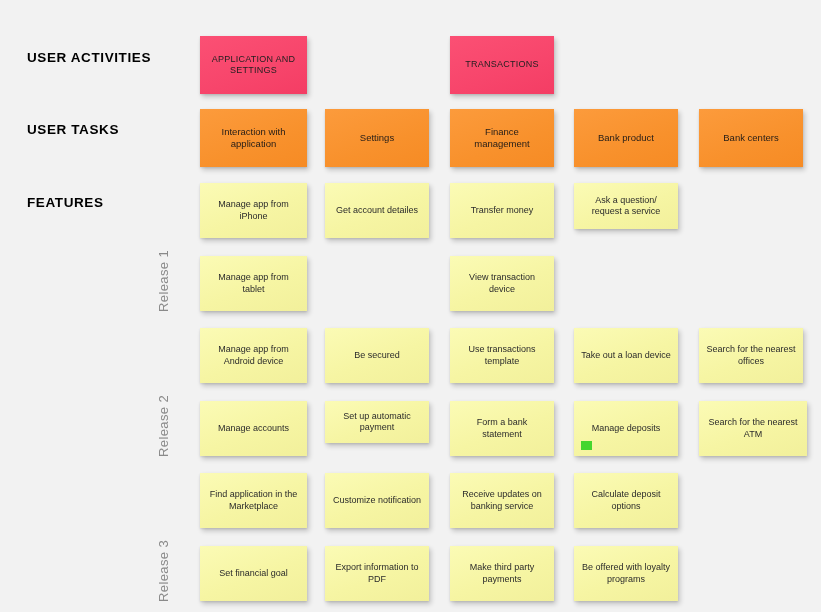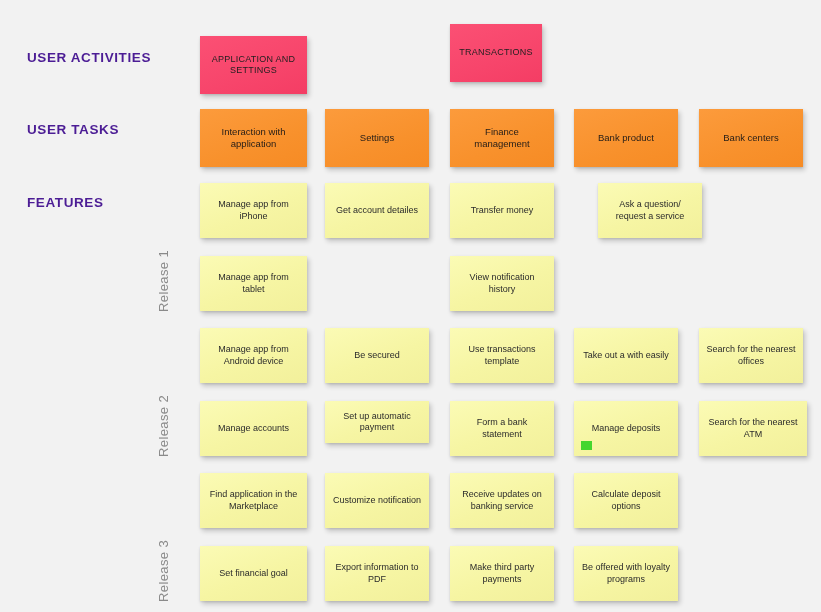--- a/index.html
+++ b/index.html
@@ -13,21 +13,21 @@
 
   #board { position:absolute; inset:0; }
 
   
   .row-caption {
     position:absolute;
     left:27px;
     font-size:13.5px;
     font-weight:bold;
     letter-spacing:0.6px;
-    color:#4c1d95;
+    color:#000000;
     white-space:nowrap;
   }
 
   
   .release-caption {
     position:absolute;
     left:148px;
     width:0; height:0;
     color:#8a8a8a;
     font-size:13px;
@@ -99,21 +99,21 @@
   <div class="release-caption" style="top:327px">
     <span style="top:130px">Release 2</span>
   </div>
   <div class="release-caption" style="top:472px">
     <span style="top:130px">Release 3</span>
   </div>
 
   <div class="note activity" style="left:200px; top:36px; width:107px; height:58px;">
     <span class="note-text">APPLICATION AND SETTINGS</span>
   </div>
-  <div class="note activity" style="left:450px; top:24px; width:92px; height:58px;">
+  <div class="note activity" style="left:450px; top:36px; width:104px; height:58px;">
     <span class="note-text">TRANSACTIONS</span>
   </div>
 
   <div class="note task" style="left:200px; top:109px; width:107px; height:58px;">
     <span class="note-text">Interaction with application</span>
   </div>
   <div class="note task" style="left:325px; top:109px; width:104px; height:58px;">
     <span class="note-text">Settings</span>
   </div>
   <div class="note task" style="left:450px; top:109px; width:104px; height:58px;">
@@ -132,23 +132,23 @@
   <div class="note feature" style="left:200px; top:256px; width:107px; height:55px;">
     <span class="note-text">Manage app from tablet</span>
   </div>
   <div class="note feature" style="left:325px; top:183px; width:104px; height:55px;">
     <span class="note-text">Get account detailes</span>
   </div>
   <div class="note feature" style="left:450px; top:183px; width:104px; height:55px;">
     <span class="note-text">Transfer money</span>
   </div>
   <div class="note feature" style="left:450px; top:256px; width:104px; height:55px;">
-    <span class="note-text">View notification history</span>
-  </div>
-  <div class="note feature" style="left:574px; top:183px; width:104px; height:55px;margin-left:24px;">
+    <span class="note-text">View transaction device</span>
+  </div>
+  <div class="note feature" style="left:574px; top:183px; width:104px; height:46px;">
     <span class="note-text">Ask a question/ request a service</span>
   </div>
 
   <div class="note feature" style="left:200px; top:328px; width:107px; height:55px;">
     <span class="note-text">Manage app from Android device</span>
   </div>
   <div class="note feature" style="left:200px; top:401px; width:107px; height:55px;">
     <span class="note-text">Manage accounts</span>
   </div>
   <div class="note feature" style="left:325px; top:328px; width:104px; height:55px;">
@@ -157,21 +157,21 @@
   <div class="note feature" style="left:325px; top:401px; width:104px; height:42px;">
     <span class="note-text">Set up automatic payment</span>
   </div>
   <div class="note feature" style="left:450px; top:328px; width:104px; height:55px;">
     <span class="note-text">Use transactions template</span>
   </div>
   <div class="note feature" style="left:450px; top:401px; width:104px; height:55px;">
     <span class="note-text">Form a bank statement</span>
   </div>
   <div class="note feature" style="left:574px; top:328px; width:104px; height:55px;">
-    <span class="note-text">Take out a with easily</span>
+    <span class="note-text">Take out a loan device</span>
   </div>
   <div class="note feature" style="left:574px; top:401px; width:104px; height:55px;text-align:center;">
     <span class="note-text">Manage deposits</span>
     <span class="chip"></span>
   </div>
   <div class="note feature" style="left:699px; top:328px; width:104px; height:55px;">
     <span class="note-text">Search for the nearest offices</span>
   </div>
   <div class="note feature" style="left:699px; top:401px; width:108px; height:55px;">
     <span class="note-text">Search for the nearest ATM</span>

